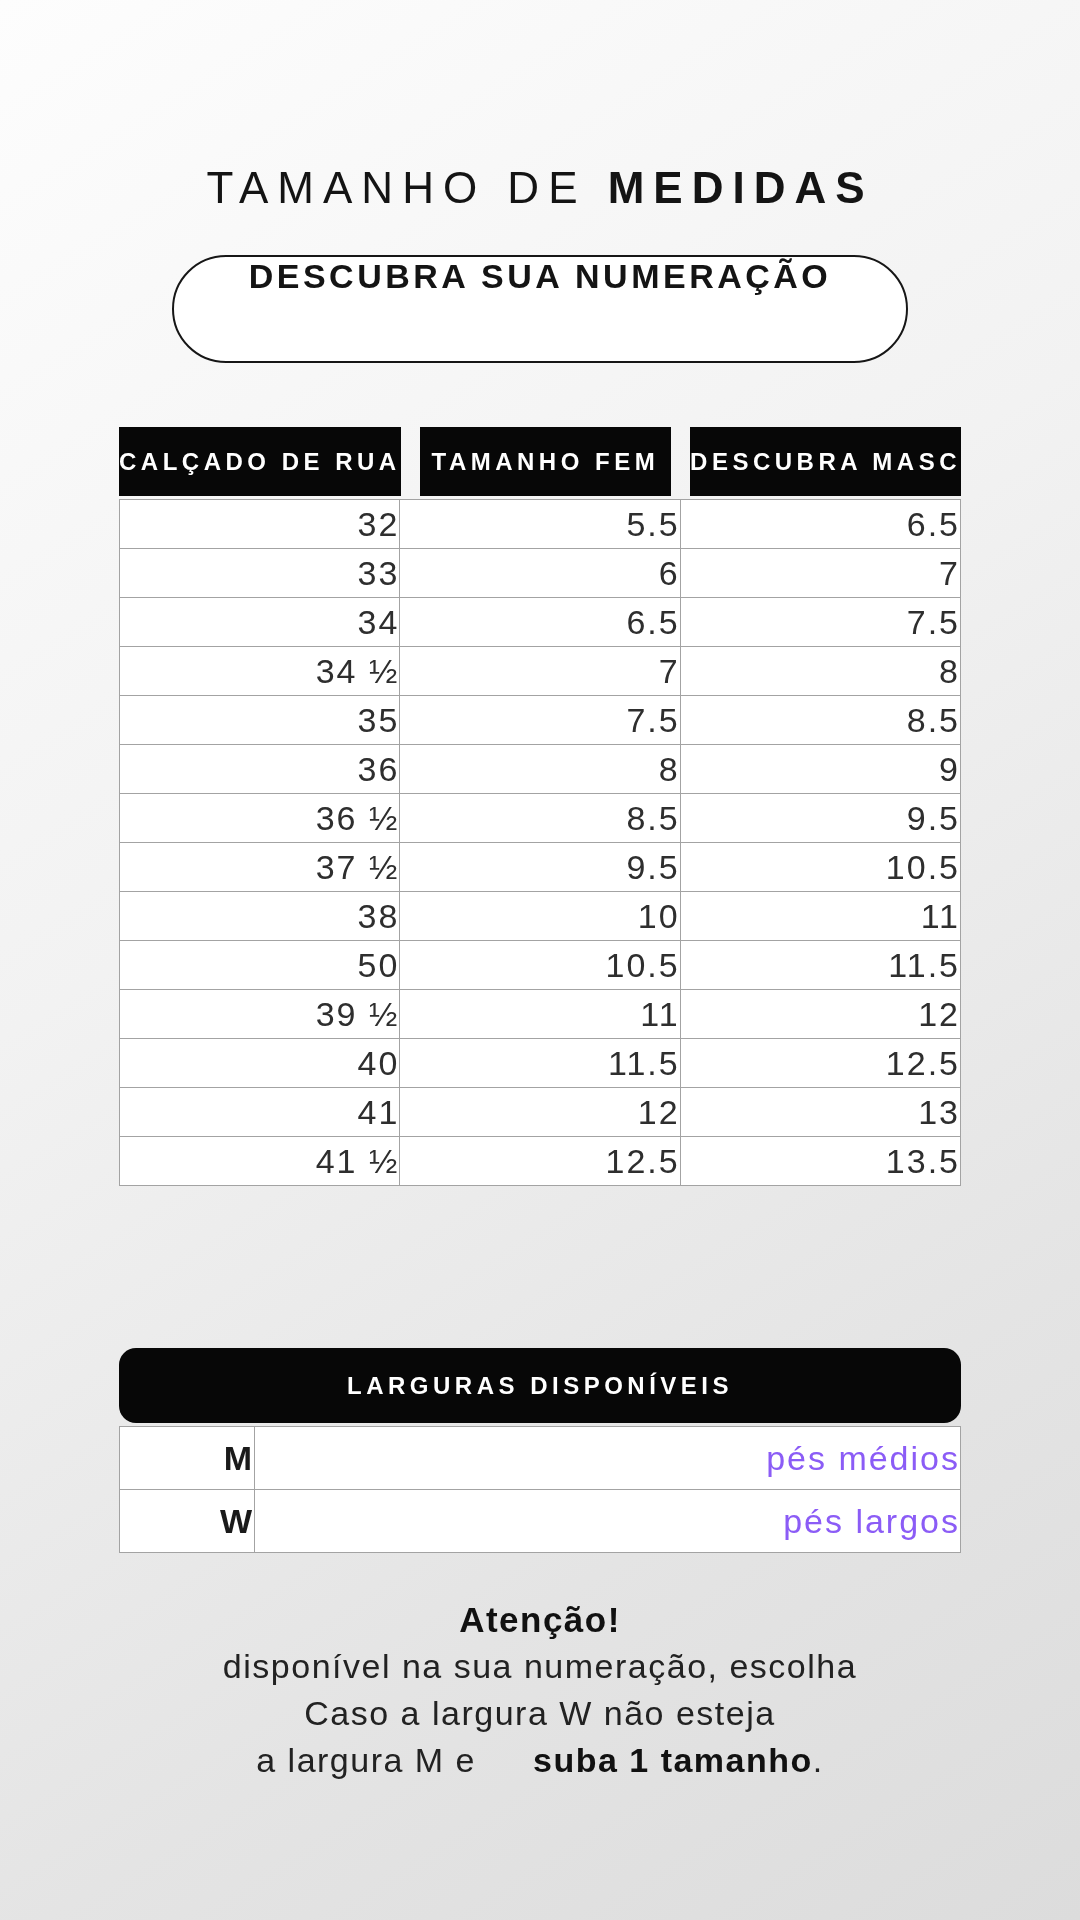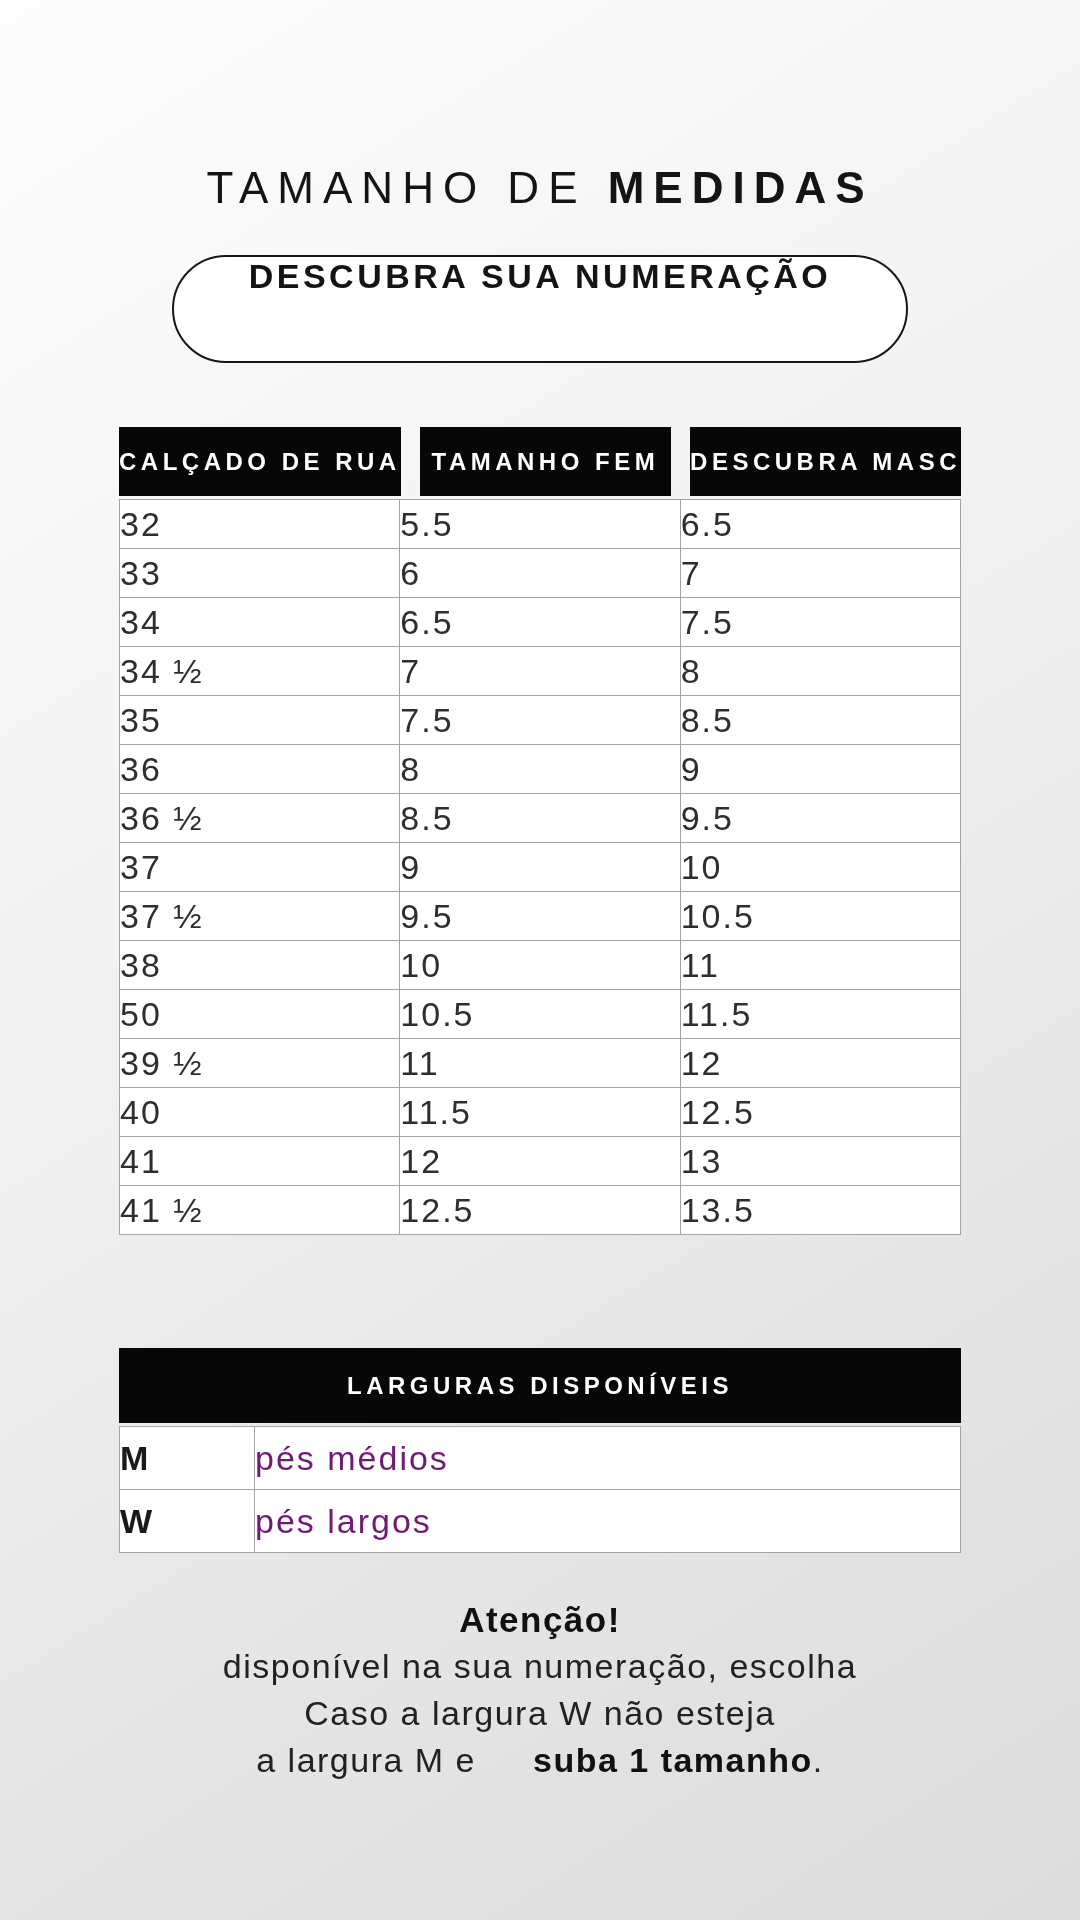--- a/index.html
+++ b/index.html
@@ -33,34 +33,34 @@
   .width-table{position:absolute;left:119px;top:1348px;width:842px;}
   .black-header{display:flex;gap:19px;}
   .black-header .hcell{
     flex:1;height:69px;background:#070707;color:#ffffff;
     display:flex;align-items:center;justify-content:center;
     font-weight:700;font-size:24px;letter-spacing:4.5px;white-space:nowrap;
   }
   .black-header-single{
     height:75px;background:#070707;color:#ffffff;
     display:flex;align-items:center;justify-content:center;
-    font-weight:700;font-size:24px;letter-spacing:4.5px;
+    font-weight:700;font-size:24px;letter-spacing:4.5px;border-radius:17px;
   }
   table.grid{
     width:100%;border-collapse:collapse;margin-top:3px;background:#ffffff;
     table-layout:fixed;
   }
   table.grid td{
-    border:1px solid #a3a3a3;height:48px;text-align:left;vertical-align:middle;
+    border:1px solid #a3a3a3;height:48px;text-align:right;vertical-align:middle;
     font-size:34px;font-weight:300;letter-spacing:2px;color:#2e2e2e;
     padding:0;
   }
   table.grid.width-grid td{height:62px;}
   table.grid.width-grid td.code{width:134px;font-weight:700;font-size:34px;color:#1a1a1a;}
-  table.grid.width-grid td.desc{font-weight:400;font-size:34px;color:#701a75;letter-spacing:2px;}
+  table.grid.width-grid td.desc{font-weight:400;font-size:34px;color:#8b5cf6;letter-spacing:2px;}
   
   .note{
     position:absolute;top:1596px;left:0;width:100%;
     text-align:center;font-size:34px;line-height:47px;letter-spacing:1.5px;color:#222222;
   }
   .note .note-title{font-weight:700;font-size:35px;color:#111111;}
   .note .b{font-weight:700;color:#111111;margin-left:46px;}
 </style>
 </head>
 <body>
@@ -110,25 +110,20 @@
           </tr>
           <tr>
             <td>36</td>
             <td>8</td>
             <td>9</td>
           </tr>
           <tr>
             <td>36 ½</td>
             <td>8.5</td>
             <td>9.5</td>
-          </tr>
-          <tr>
-            <td>37</td>
-            <td>9</td>
-            <td>10</td>
           </tr>
           <tr>
             <td>37 ½</td>
             <td>9.5</td>
             <td>10.5</td>
           </tr>
           <tr>
             <td>38</td>
             <td>10</td>
             <td>11</td>

